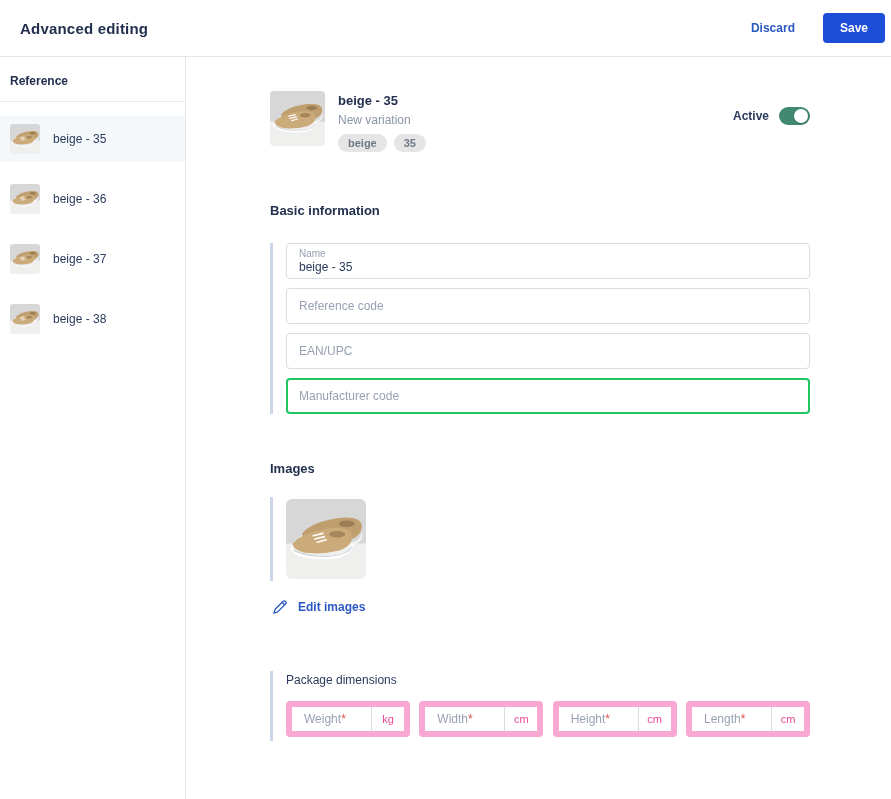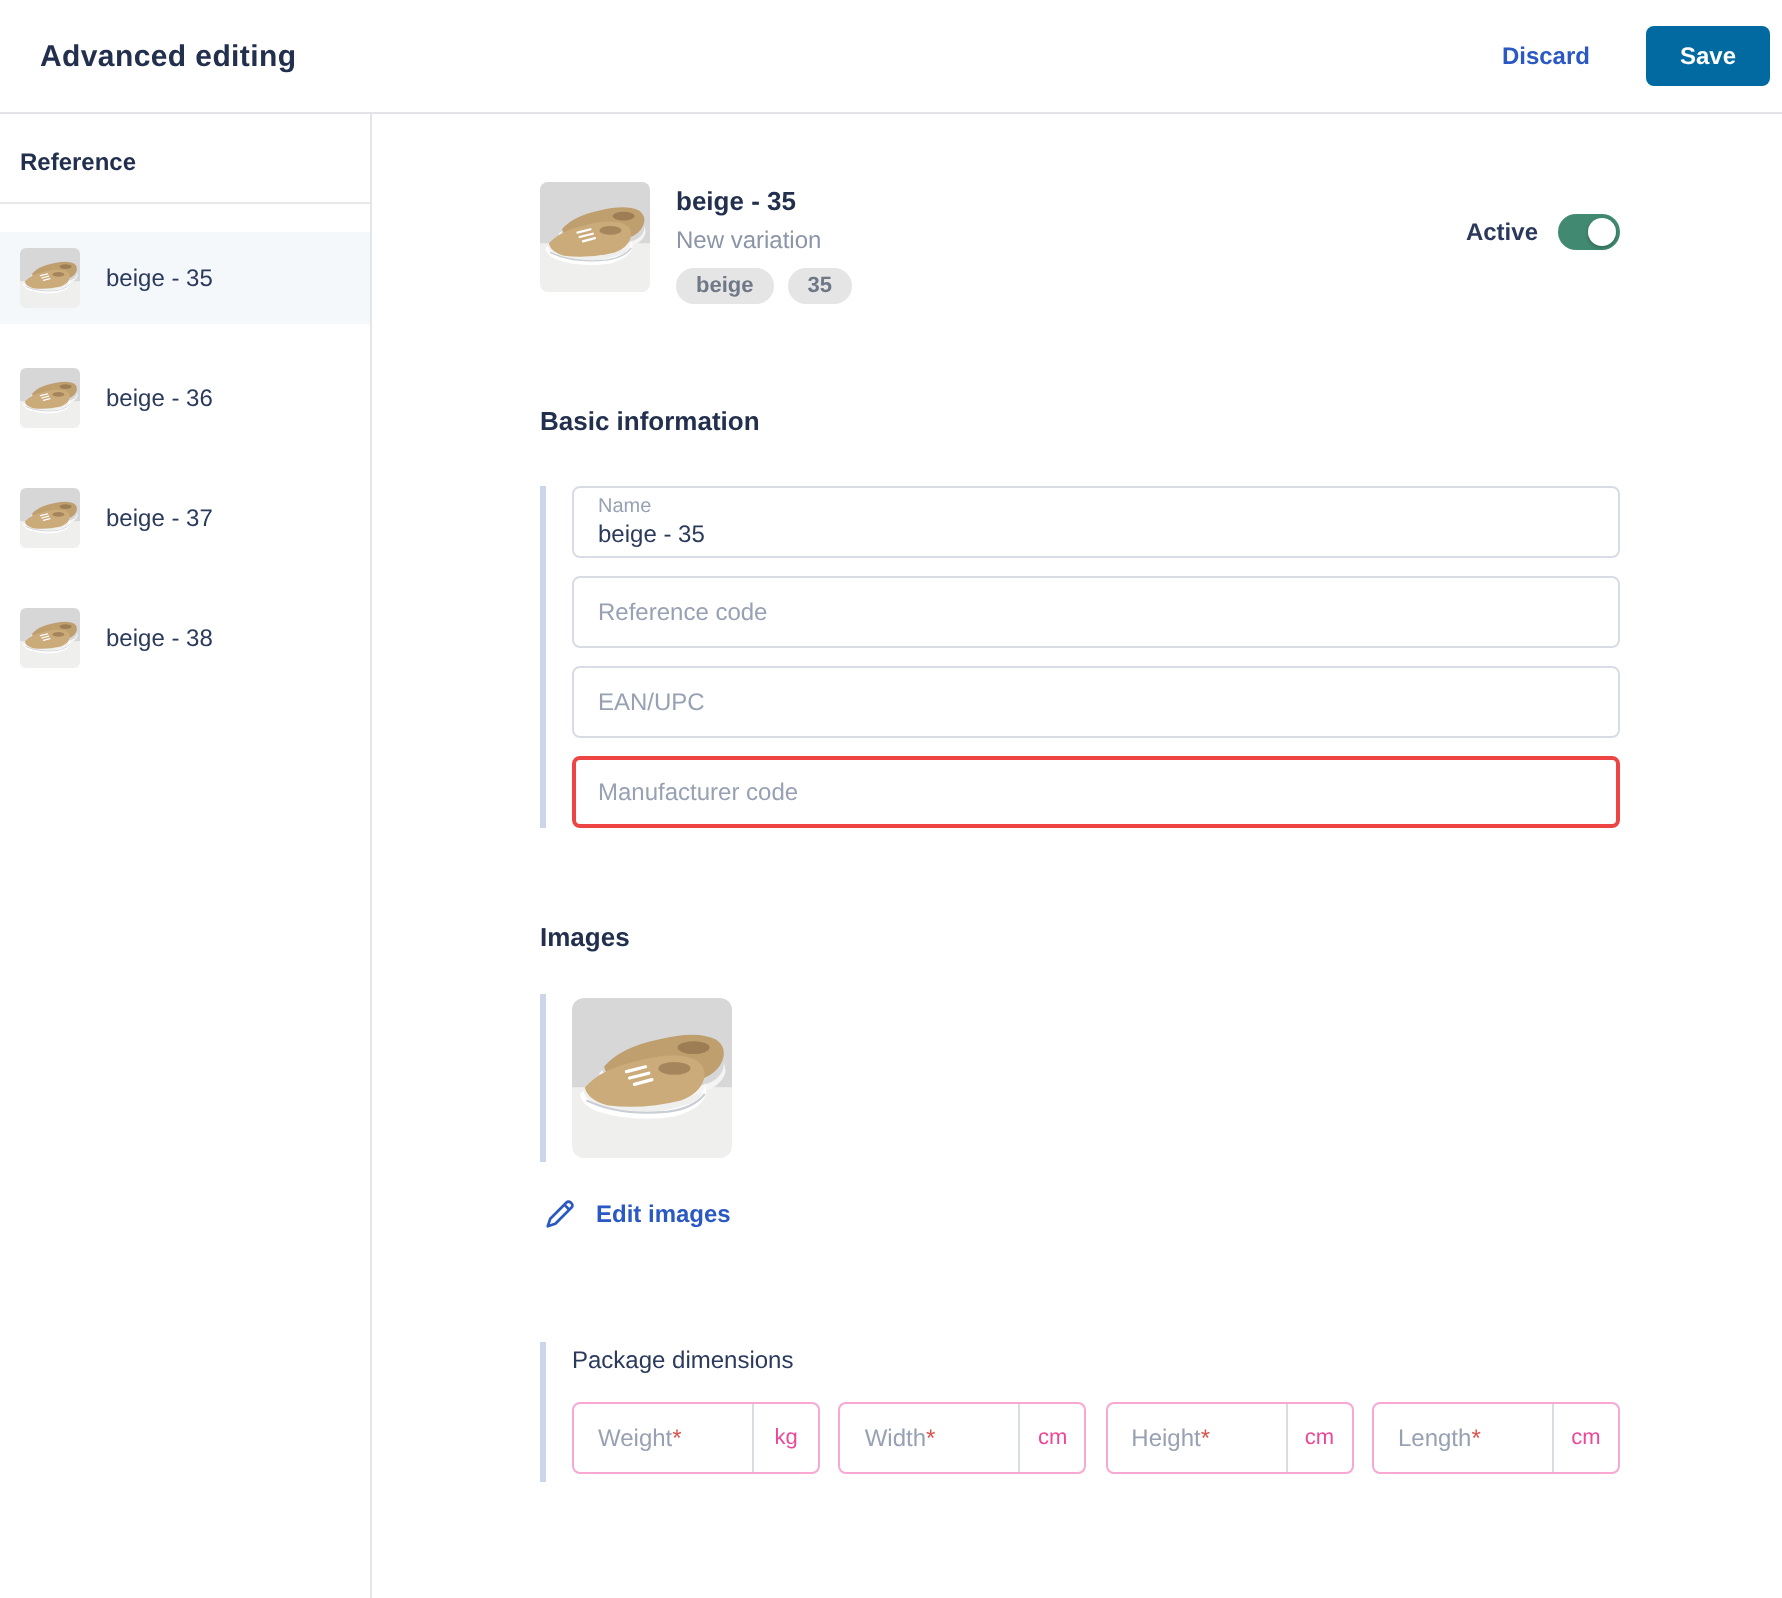--- a/index.html
+++ b/index.html
@@ -6,21 +6,21 @@
   html, body { width: 891px; height: 799px; background: #ffffff;
     font-family: "Liberation Sans", sans-serif; color: #233252; overflow: hidden; }
 
   
   .topbar { height: 57px; display: flex; align-items: center;
     border-bottom: 1px solid #e3e4e7; padding: 0 6px 0 20px; background: #fff; }
   .topbar h1 { font-size: 15px; font-weight: bold; color: #22304e; letter-spacing: .2px; }
   .topbar .spacer { flex: 1; }
   .discard-link { font-size: 12px; font-weight: bold; color: #2b59c3; cursor: pointer;
     margin-right: 28px; background: none; border: none; font-family: inherit; }
-  .save-btn { background: #0369a1; color: #fff; font-size: 12px; font-weight: bold;
+  .save-btn { background: #1d4ed8; color: #fff; font-size: 12px; font-weight: bold;
     border: none; border-radius: 4px; padding: 8px 17px; cursor: pointer; font-family: inherit; }
 
   
   .layout { display: flex; height: 742px; }
   .sidebar { width: 186px; border-right: 1px solid #e4e5e8; height: 100%; flex: none; }
   .sidebar-title { font-size: 12px; font-weight: bold; color: #22304e; padding: 17px 10px 13px; }
   .sidebar-divider { border-bottom: 1px solid #e7e8ea; }
   .variation-list { padding-top: 14px; }
   .variation-item { display: flex; align-items: center; padding: 8px 10px; margin-bottom: 14px;
     cursor: pointer; }
@@ -54,34 +54,34 @@
   .basic-section { margin-top: 51px; }
   .basic-section .accent-group { margin-top: 25px; }
   .field { position: relative; margin-bottom: 9px; }
   .field input { width: 100%; height: 36px; border: 1px solid #d8dce4; border-radius: 4px;
     font-family: inherit; font-size: 12px; color: #2b3a5c; padding: 0 12px; background: #fff;
     outline: none; display: block; }
   .field input::placeholder { color: #98a1b3; }
   .field.with-label input { padding: 16px 12px 4px; }
   .field .float-label { position: absolute; top: 5px; left: 13px; font-size: 10px; color: #98a1b3;
     pointer-events: none; }
-  .field.focused input { border: 2px solid #ef4444; padding: 0 11px; }
+  .field.focused input { border: 2px solid #22c55e; padding: 0 11px; }
 
   .images-section { margin-top: 47px; }
   .images-section .accent-group { margin-top: 21px; padding-top: 2px; padding-bottom: 2px; }
   .image-tile { width: 80px; height: 80px; border-radius: 6px; overflow: hidden; cursor: pointer; }
   .edit-images { display: flex; align-items: center; margin-top: 17px; margin-left: 1px;
     cursor: pointer; background: none; border: none; font-family: inherit; }
   .edit-images .txt { font-size: 12px; font-weight: bold; color: #2b59c3; margin-left: 9px; }
 
   .dims-section { margin-top: 55px; }
   .dims-section .accent-group { margin-top: 21px; padding-top: 2px; padding-bottom: 4px; }
   .group-label { font-size: 12px; color: #2b3a5c; }
   .dims-row { display: flex; justify-content: space-between; margin-top: 14px; }
-  .dim-field { display: flex; width: 124px; height: 36px; border: 1px solid #f9a8d4;
+  .dim-field { display: flex; width: 124px; height: 36px; border: 6px solid #f9a8d4;
     border-radius: 4px; cursor: text; background: #fff; }
   .dim-input { flex: 1; display: flex; align-items: center; padding-left: 12px;
     font-size: 12px; color: #98a1b3; overflow: hidden; white-space: nowrap; }
   .dim-input .req { color: #d9534f; }
   .dim-unit { width: 33px; flex: none; border-left: 1px solid #d8dce4; display: flex;
     align-items: center; justify-content: center; font-size: 11px; color: #ec4899; }
 
   svg.shoe { width: 100%; height: 100%; display: block; }
 </style>
 </head>

